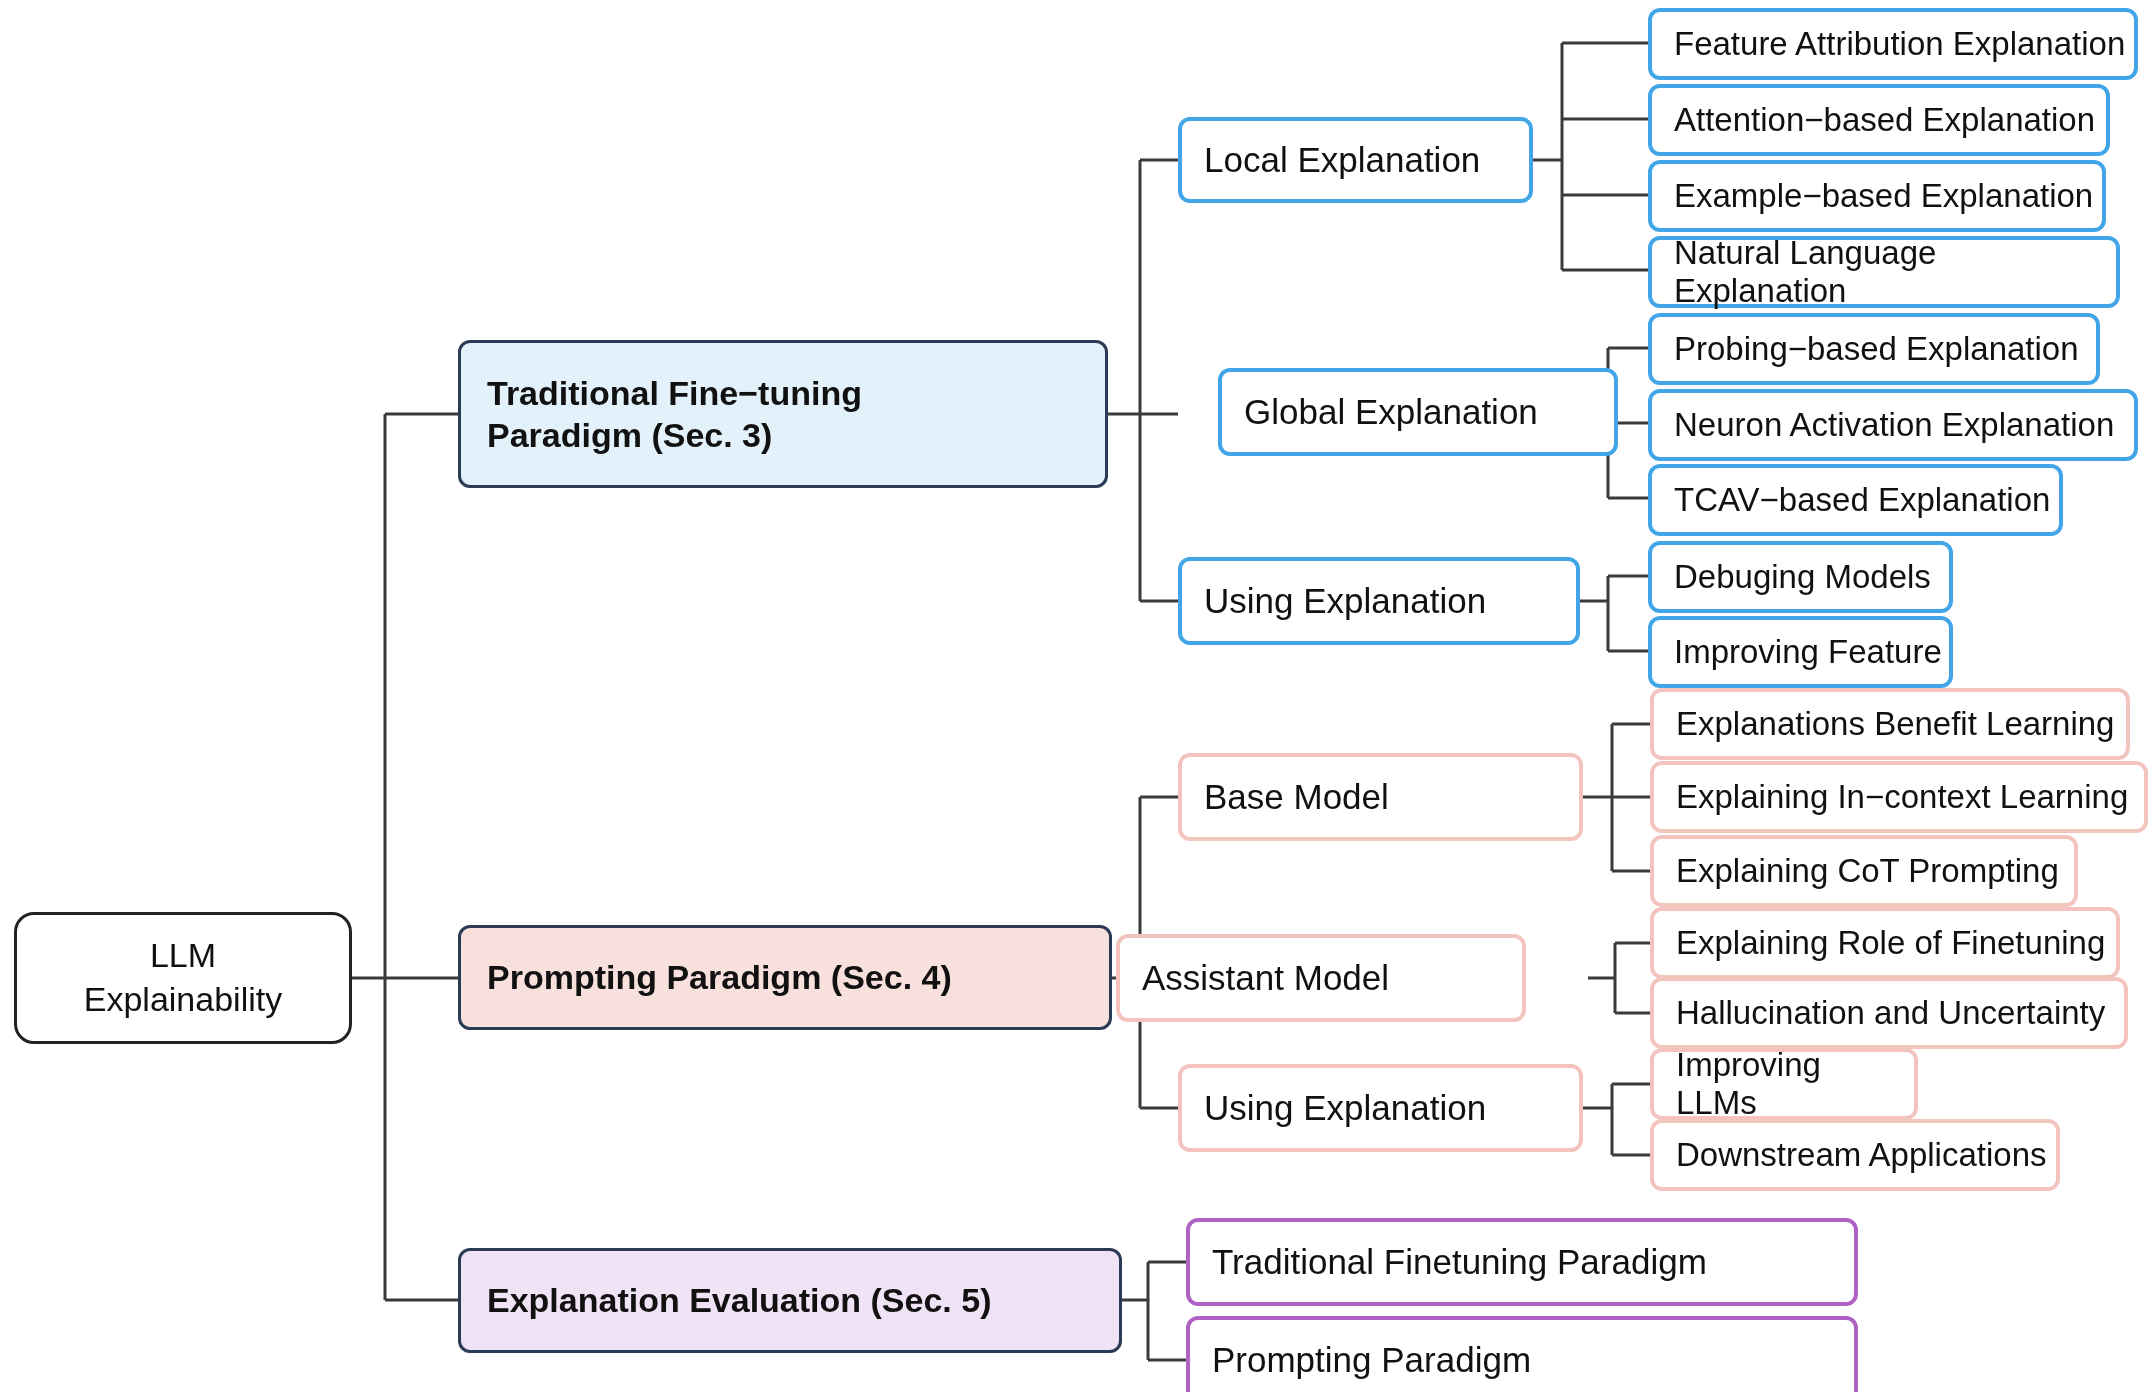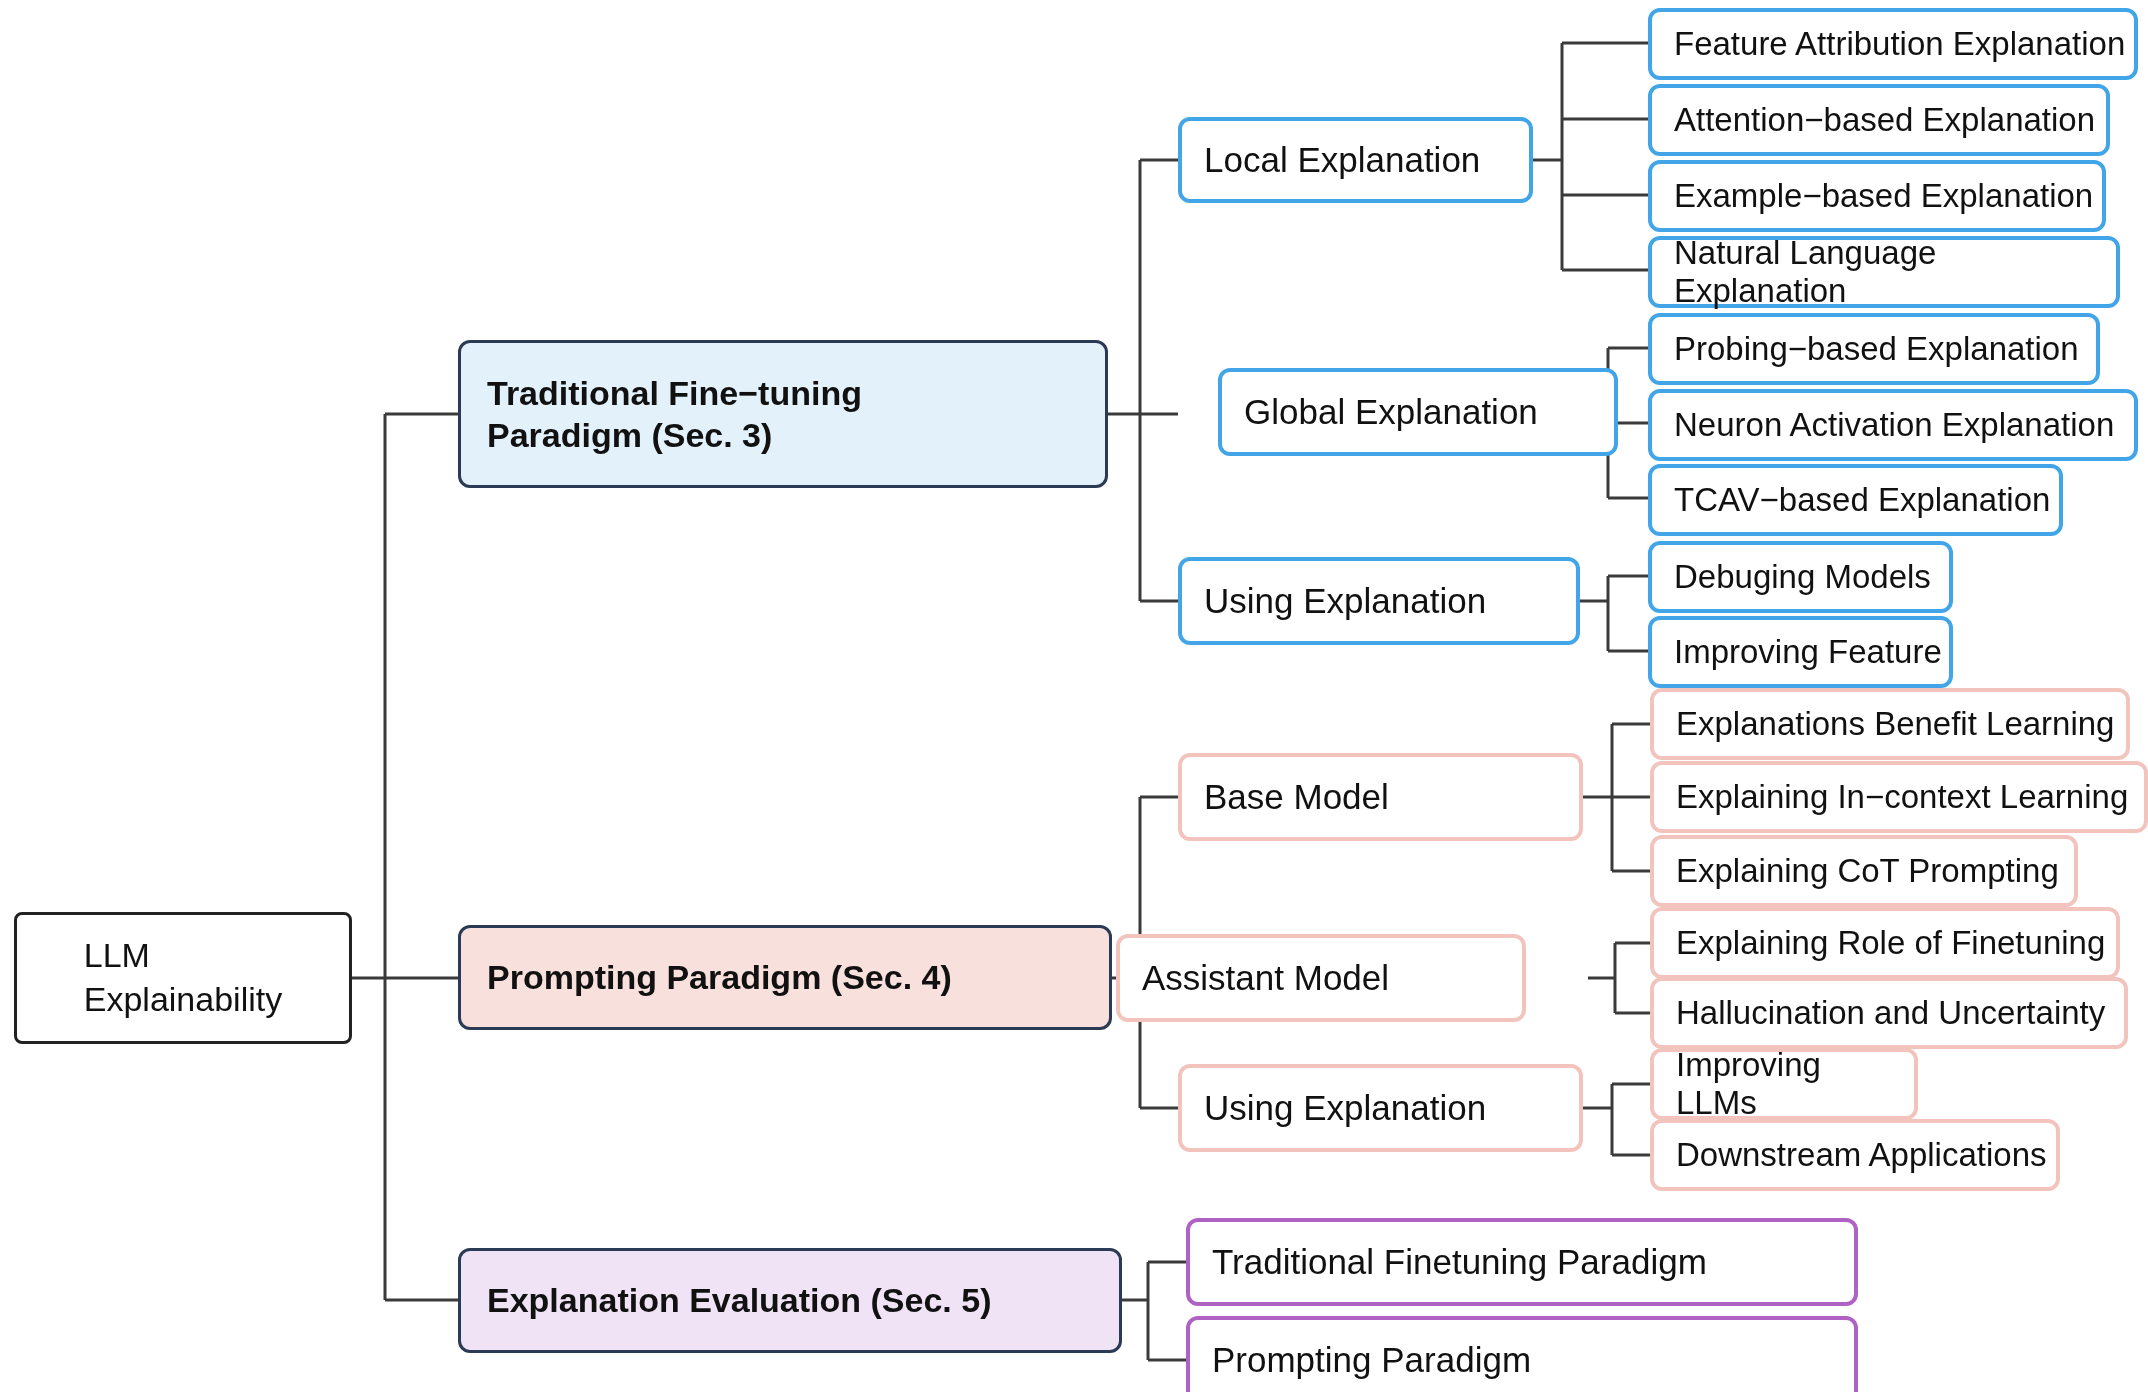--- a/index.html
+++ b/index.html
@@ -29,22 +29,23 @@
     align-items: center;
     border-style: solid;
     background: #ffffff;
     color: #111111;
     white-space: pre-line;
   }
   
   .n-root {
     border-width: 3px;
     border-color: #222222;
-    border-radius: 8px;
+    border-radius: 20px;
     justify-content: center;
+    text-align: center;
     font-size: 34px;
     line-height: 1.28;
     font-weight: 400;
   }
   
   .n-sec {
     border-width: 3px;
     border-color: #2b3a55;
     border-radius: 12px;
     font-weight: 700;

